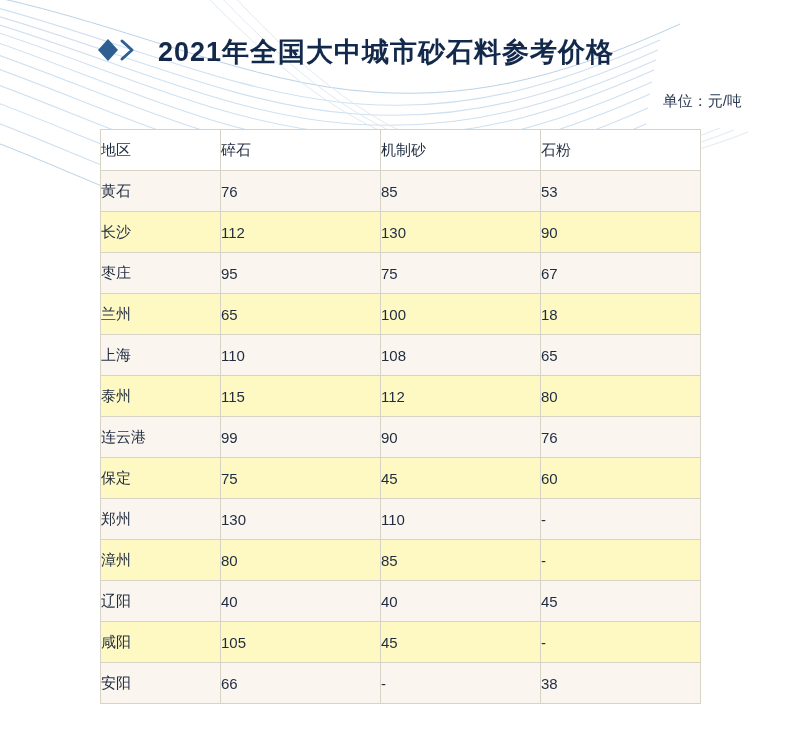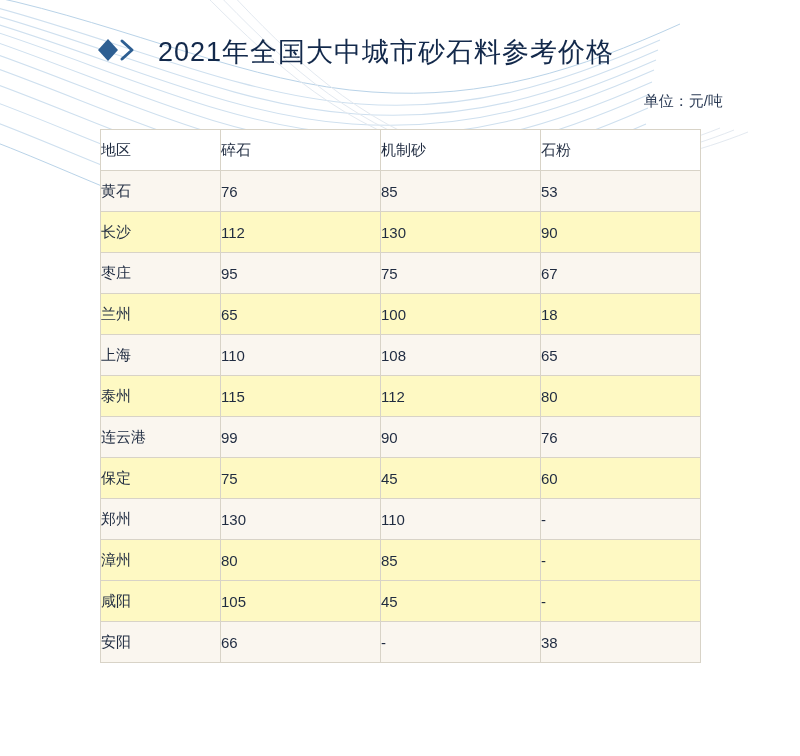--- a/index.html
+++ b/index.html
@@ -31,31 +31,31 @@
     align-items: center;
     padding: 34px 0 0 96px;
   }
   .diamond-icon {
     display: inline-block;
     margin-right: 18px;
     flex: 0 0 auto;
   }
   .title {
     font-size: 27px;
-    font-weight: normal;
+    font-weight: bold;
     letter-spacing: 1px;
     color: #13294b;
     white-space: nowrap;
     font-family: "Liberation Sans", sans-serif;
   }
   .unit-line {
     position: relative;
     z-index: 2;
     text-align: right;
-    padding-right: 77px;
+    padding-right: 58px;
     margin-top: 22px;
     font-size: 15px;
     color: #2b3b55;
   }
   .table-wrap {
     position: relative;
     z-index: 2;
     margin: 18px auto 0 auto;
     width: 600px;
   }
@@ -194,20 +194,26 @@
           <td>130</td>
           <td>110</td>
           <td>-</td>
         </tr>
         <tr class="even">
           <td>漳州</td>
           <td>80</td>
           <td>85</td>
           <td>-</td>
         </tr>
+        <tr class="odd">
+          <td>辽阳</td>
+          <td>40</td>
+          <td>40</td>
+          <td>45</td>
+        </tr>
         <tr class="even">
           <td>咸阳</td>
           <td>105</td>
           <td>45</td>
           <td>-</td>
         </tr>
         <tr class="odd">
           <td>安阳</td>
           <td>66</td>
           <td>-</td>

